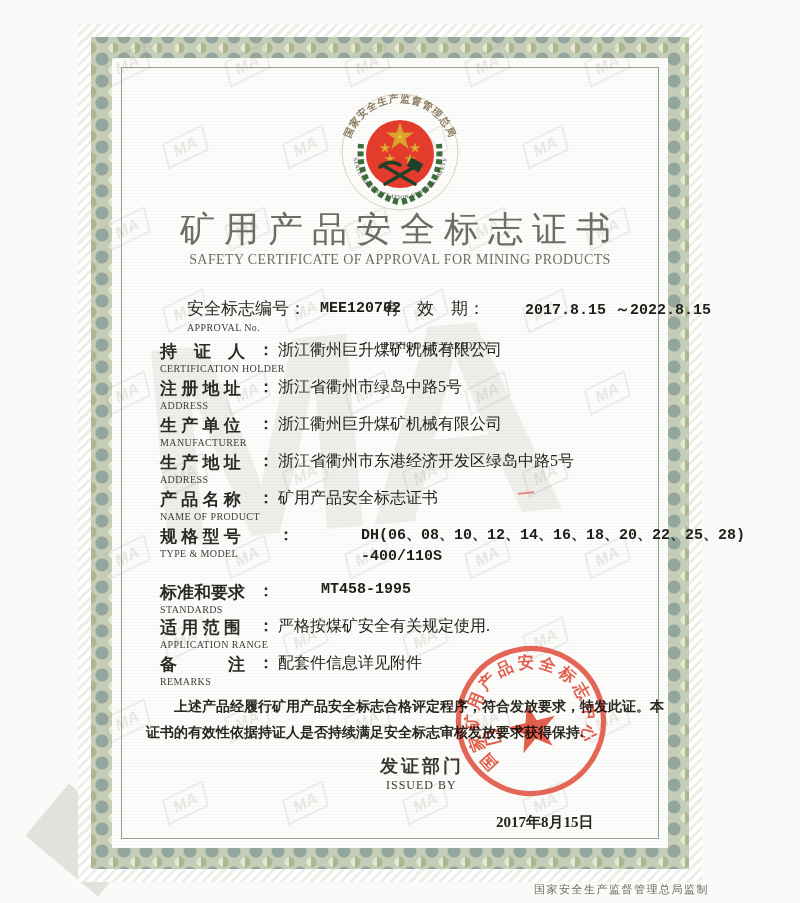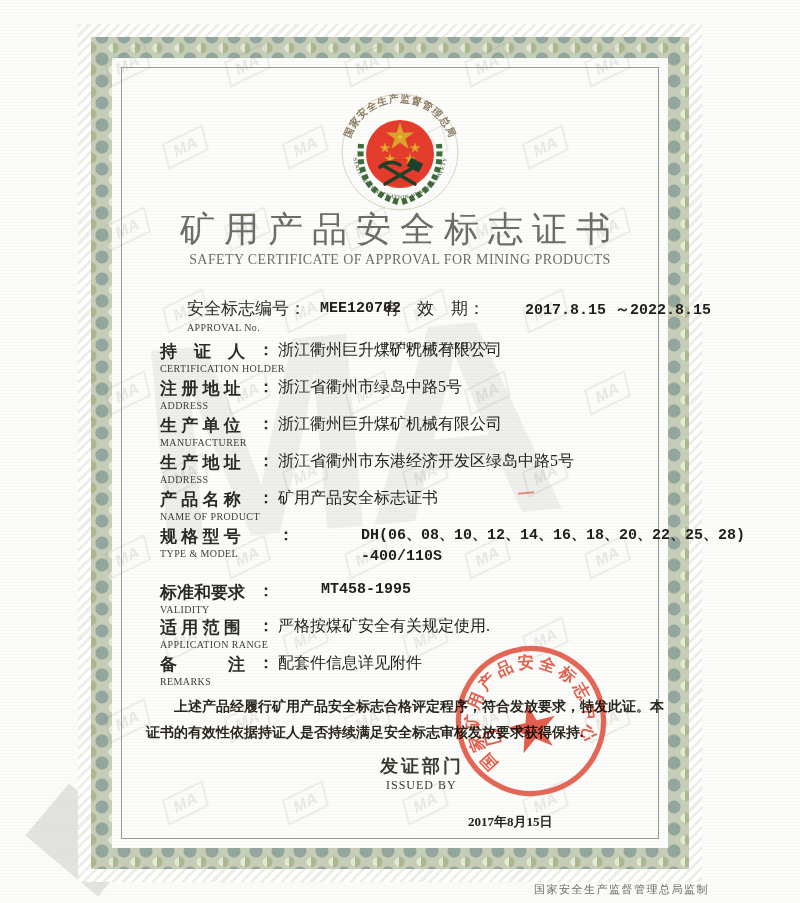--- a/index.html
+++ b/index.html
@@ -74,21 +74,21 @@
   .colon{font-size:16px;font-weight:600;padding:0 4px 0 2px;}
   .field-row{display:flex;align-items:flex-start;}
   .field-label-box{width:96px;flex:none;}
   .statement{
     left:146px;top:694px;width:522px;font-size:14px;font-weight:600;
     color:#29271f;line-height:26px;
   }
   .statement .indent{text-indent:2em;}
   .issued-cn{left:380px;top:754px;font-size:18px;letter-spacing:3px;color:#3a382f;font-weight:600;}
   .issued-en{left:386px;top:778px;font-size:12px;letter-spacing:1px;color:#3a382f;}
-  .issue-date{left:468px;top:813px;font-size:13px;font-weight:bold;color:#26231d;z-index:4;}
+  .issue-date{left:496px;top:813px;font-size:15px;font-weight:bold;color:#26231d;z-index:4;}
   .seal{left:450px;top:640px;width:162px;height:162px;z-index:3;mix-blend-mode:multiply;opacity:0.9;}
   .red-artifact{left:518px;top:492px;width:16px;height:2px;background:rgba(216,60,48,0.55);transform:rotate(-6deg);}
   .bottom-note{left:534px;top:882px;font-size:11px;letter-spacing:1.5px;color:#6d6d65;}
 </style>
 </head>
 <body>
 
 <div class="page">
 
   <div class="corner-shadow"></div>
@@ -254,21 +254,21 @@
       <div class="colon">：</div>
       <div>
         <div class="mono">DH(06、08、10、12、14、16、18、20、22、25、28)</div>
         <div class="mono" style="margin-top:4px;">-400/110S</div>
       </div>
     </div>
 
     <div class="abs field-row" style="left:160px;top:581px;">
       <div class="field-label-box">
         <div class="cn-label">标准和要求</div>
-        <div class="en-label">VALIDITY</div>
+        <div class="en-label">STANDARDS</div>
       </div>
       <div class="colon">：</div>
       <div class="mono">MT458-1995</div>
     </div>
 
     <div class="abs field-row" style="left:160px;top:616px;">
       <div class="field-label-box">
         <div class="cn-label">适 用 范 围</div>
         <div class="en-label">APPLICATION RANGE</div>
       </div>

